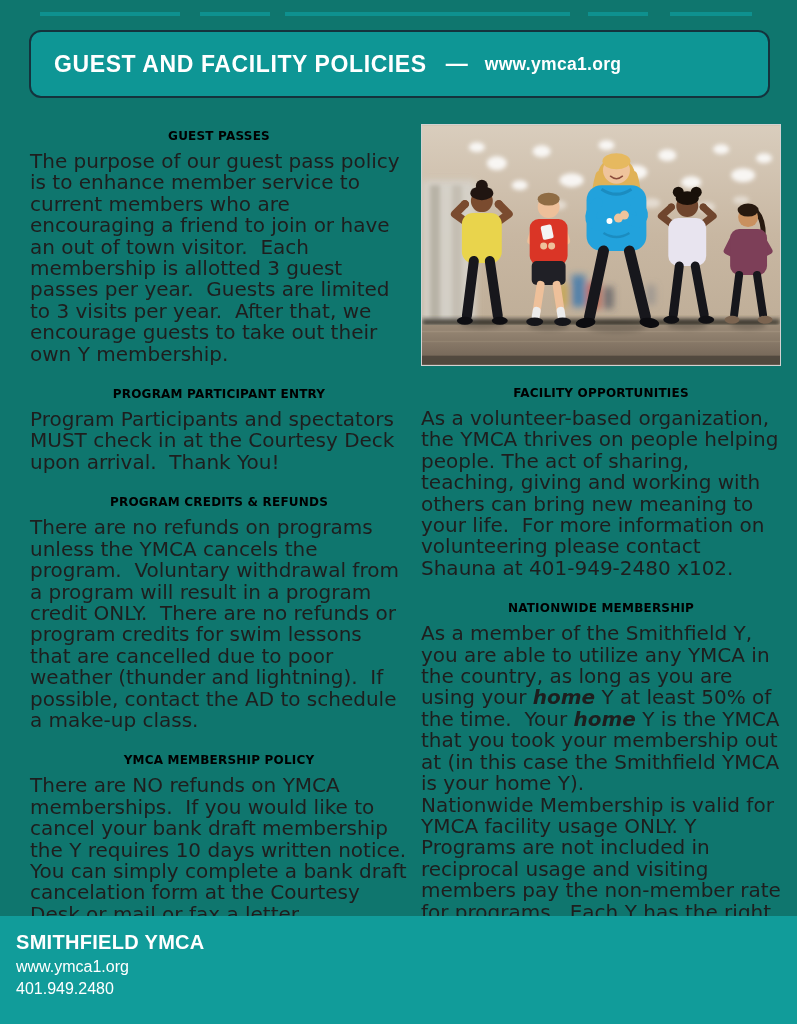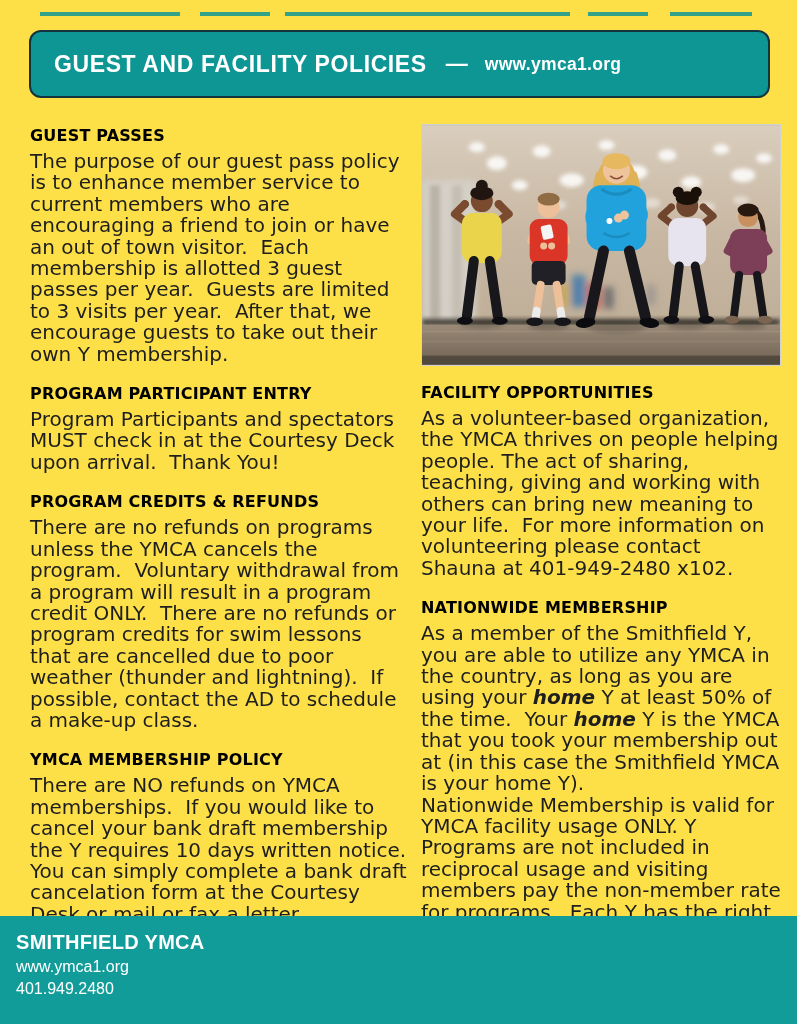--- a/index.html
+++ b/index.html
@@ -9,21 +9,21 @@
     --footer-teal: #119c9a;
     --heading-color: #000000;
     --body-color: #1e1e1e;
   }
   * { margin: 0; padding: 0; box-sizing: border-box; }
   html, body { background: #ffffff; }
   .page {
     position: relative;
     width: 797px;
     height: 1024px;
-    background: #fde047;
+    background: #0f766e;
     overflow: hidden;
     font-family: "DejaVu Sans", sans-serif;
     margin: 0 auto;
   }
   
   .top-trim { position: absolute; top: 12px; left: 0; width: 100%; height: 4px; }
   .top-trim .seg { position: absolute; top: 0; height: 3.5px; background: var(--accent-teal); opacity: .85; }
   .seg1 { left: 40px;  width: 140px; }
   .seg2 { left: 200px; width: 70px;  }
   .seg3 { left: 285px; width: 285px; }
@@ -62,26 +62,27 @@
     letter-spacing: .3px;
   }
 
   
   .col { position: absolute; top: 124px; }
   .col-left  { left: 30px;  width: 378px; }
   .col-right { left: 421px; width: 360px; }
 
   .section + .section { margin-top: 17px; }
   .section-heading {
-    font-size: 16px;
+    font-size: 12px;
     line-height: 24px;
     font-weight: bold;
     color: var(--heading-color);
     margin-bottom: 3px;
     letter-spacing: .2px;
+    text-align: center;
   }
   .body {
     font-size: 20px;
     line-height: 21.4px;
     color: var(--body-color);
     white-space: pre-wrap;
   }
   .body + .body { }
   .emph { font-weight: bold; font-style: italic; }
 

